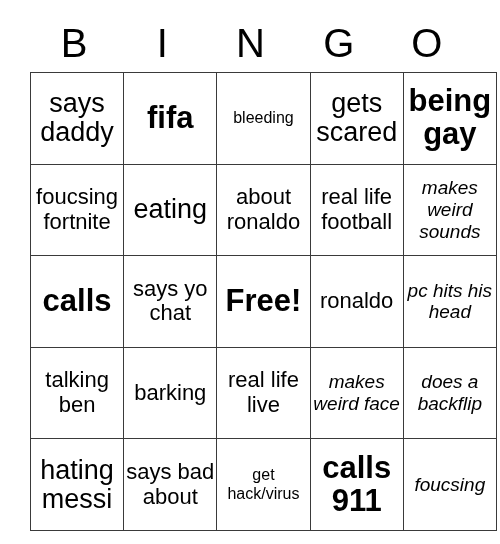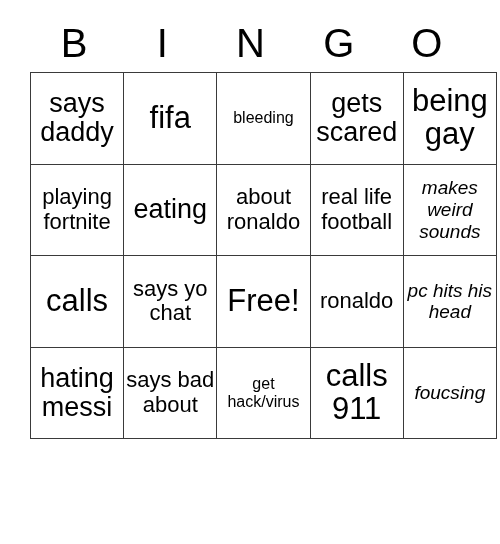--- a/index.html
+++ b/index.html
@@ -53,21 +53,21 @@
     height: 88.6px;
     padding: 1px 2px;
     text-align: center;
     vertical-align: middle;
     color: #000;
     overflow: hidden;
     word-break: break-word;
   }
 
   
-  .t-xl   { font-size: 31px; line-height: 1.06; }
+  .t-xl   { font-size: 31px; line-height: 1.06; font-weight: bold; }
   .t-lg   { font-size: 27px; line-height: 1.08; }
   .t-md   { font-size: 22px; line-height: 1.12; }
   .t-sm   { font-size: 19px; line-height: 1.14; font-style: italic; }
   .t-xs   { font-size: 16px; line-height: 1.16; }
 </style>
 </head>
 <body>
 
 <div class="card">
 
@@ -82,32 +82,39 @@
   <table class="grid">
     <tbody>
       <tr>
         <td class="t-lg"><span>says daddy</span></td>
         <td class="t-xl"><span>fifa</span></td>
         <td class="t-xs"><span>bleeding</span></td>
         <td class="t-lg"><span>gets scared</span></td>
         <td class="t-xl"><span>being gay</span></td>
       </tr>
       <tr>
-        <td class="t-md"><span>playing fortnite</span></td>
+        <td class="t-md"><span>foucsing fortnite</span></td>
         <td class="t-lg"><span>eating</span></td>
         <td class="t-md"><span>about ronaldo</span></td>
         <td class="t-md"><span>real life football</span></td>
         <td class="t-sm"><span>makes weird sounds</span></td>
       </tr>
       <tr>
         <td class="t-xl"><span>calls</span></td>
         <td class="t-md"><span>says yo chat</span></td>
         <td class="t-xl"><span>Free!</span></td>
         <td class="t-md"><span>ronaldo</span></td>
         <td class="t-sm"><span>pc hits his head</span></td>
+      </tr>
+      <tr>
+        <td class="t-md"><span>talking ben</span></td>
+        <td class="t-md"><span>barking</span></td>
+        <td class="t-md"><span>real life live</span></td>
+        <td class="t-sm"><span>makes weird face</span></td>
+        <td class="t-sm"><span>does a backflip</span></td>
       </tr>
       <tr>
         <td class="t-lg"><span>hating messi</span></td>
         <td class="t-md"><span>says bad about</span></td>
         <td class="t-xs"><span>get hack/virus</span></td>
         <td class="t-xl"><span>calls 911</span></td>
         <td class="t-sm"><span>foucsing</span></td>
       </tr>
     </tbody>
   </table>

